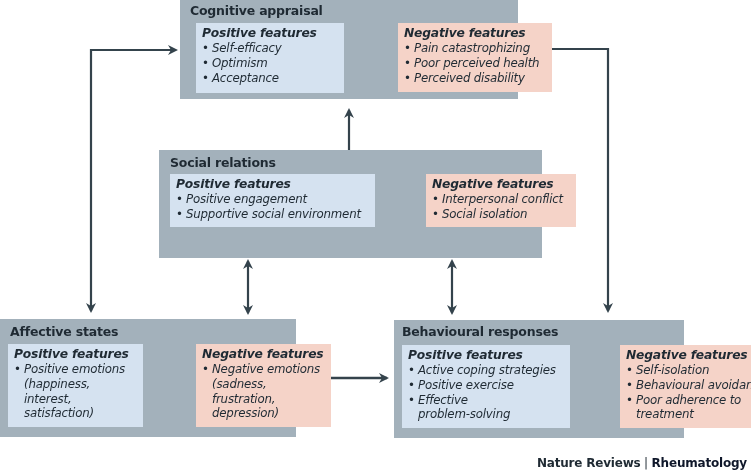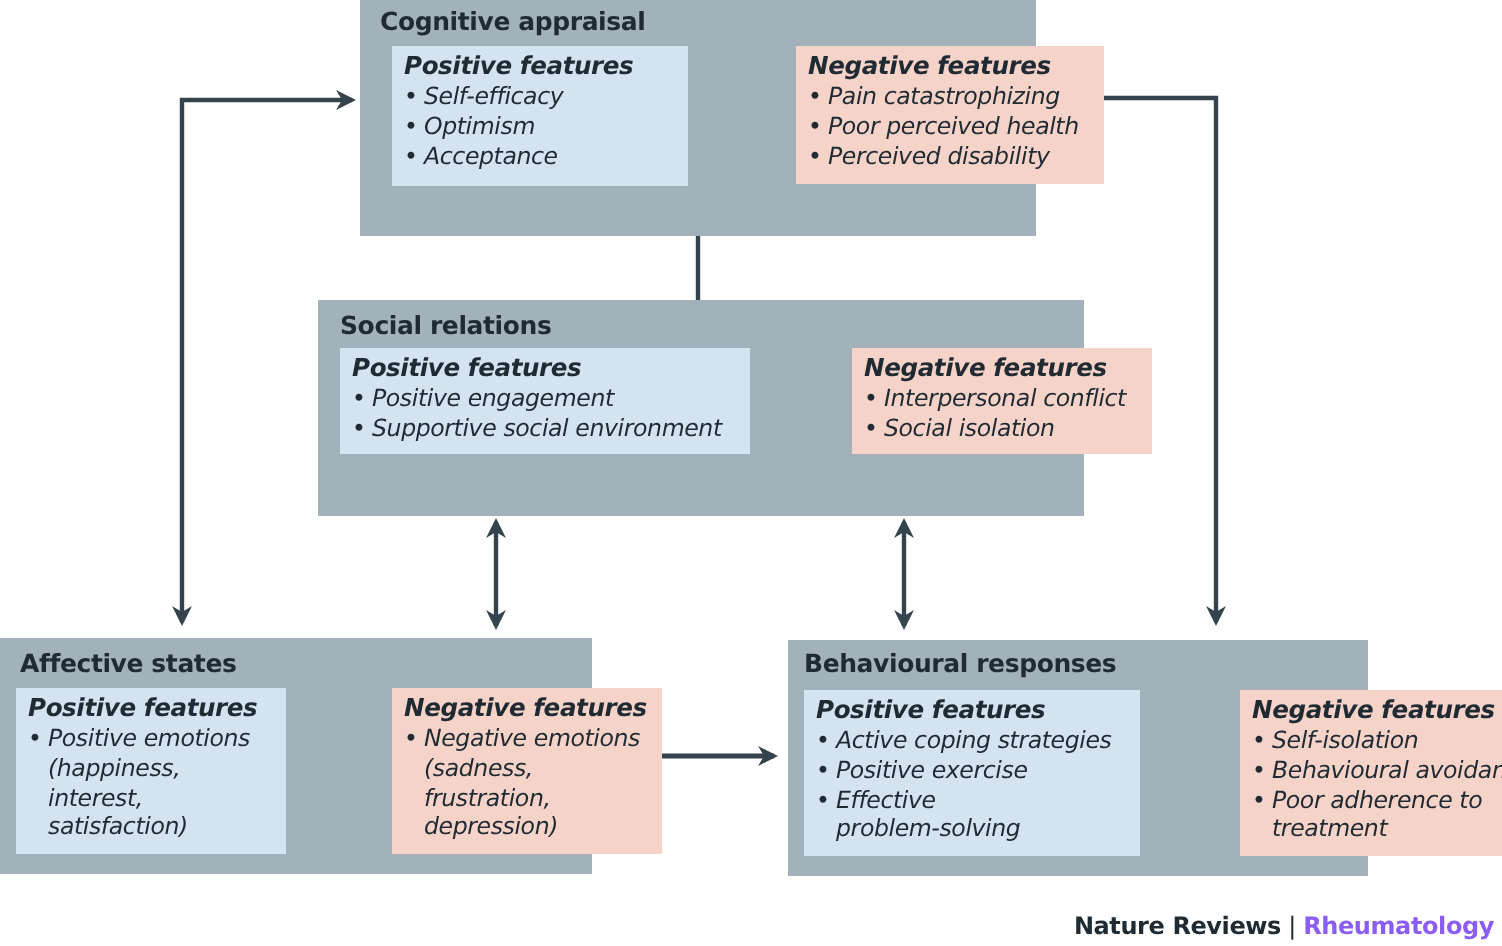--- a/index.html
+++ b/index.html
@@ -12,21 +12,21 @@
     .feat.neg { background: #f5d3c8; margin-left: 44px; }
     .feat-title { font-weight: bold; font-size: 12.3px; line-height: 15px; white-space: nowrap; letter-spacing: -0.2px; }
     .feat ul { list-style: none; margin: 0; padding: 0; }
     .feat li { font-size: 11.8px; line-height: 14.8px; position: relative; padding-left: 10px; white-space: nowrap; letter-spacing: -0.2px; }
     .feat li::before { content: "\2022"; position: absolute; left: 0; top: 0; }
     .feat li .cont { display: block; }
     svg.arrows { position: absolute; left: 0; top: 0; }
     .footer { position: absolute; right: 4px; top: 456px; font-size: 12px; white-space: nowrap; letter-spacing: -0.2px; }
     .footer .brand { color: #1f2a33; font-weight: bold; }
     .footer .sep { color: #1f2a33; }
-    .footer .journal { color: #8b5cf6; font-weight: bold; }
+    .footer .journal { color: #0f172a; font-weight: bold; }
   </style>
 </head>
 <body>
 
 <svg class="arrows" width="751" height="473" viewBox="0 0 751 473">
   <defs>
     <marker id="ah" markerWidth="10" markerHeight="10" refX="8" refY="5" orient="auto" markerUnits="userSpaceOnUse">
       <path d="M0,0 L10,5 L0,10 L3,5 Z" fill="#34434c"></path>
     </marker>
     <marker id="ahs" markerWidth="10" markerHeight="10" refX="2" refY="5" orient="auto" markerUnits="userSpaceOnUse">
@@ -40,21 +40,21 @@
 
   <line x1="349" y1="110" x2="349" y2="160" stroke="#34434c" stroke-width="2.2" marker-end="url(#ah)" marker-start="url(#ahs)"></line>
 
   <line x1="248" y1="261" x2="248" y2="313" stroke="#34434c" stroke-width="2.2" marker-end="url(#ah)" marker-start="url(#ahs)"></line>
 
   <line x1="452" y1="261" x2="452" y2="313" stroke="#34434c" stroke-width="2.2" marker-end="url(#ah)" marker-start="url(#ahs)"></line>
 
   <line x1="303" y1="378" x2="387" y2="378" stroke="#34434c" stroke-width="2.4" marker-end="url(#ah)" marker-start="url(#ahs)"></line>
 </svg>
 
-<div class="group" style="left:180px; top:0px; width:338px; height:118px;">
+<div class="group" style="left:180px; top:0px; width:338px; height:99px;">
   <div class="group-title" style="left:10px; top:3px;">Cognitive appraisal</div>
   <div class="feat pos" style="left:16px; top:23px; width:148px; height:70px;">
     <div class="feat-title">Positive features</div>
     <ul>
       <li>Self-efficacy</li>
       <li>Optimism</li>
       <li>Acceptance</li>
     </ul>
   </div>
   <div class="feat neg" style="left:174px; top:23px; width:154px; height:69px;">

